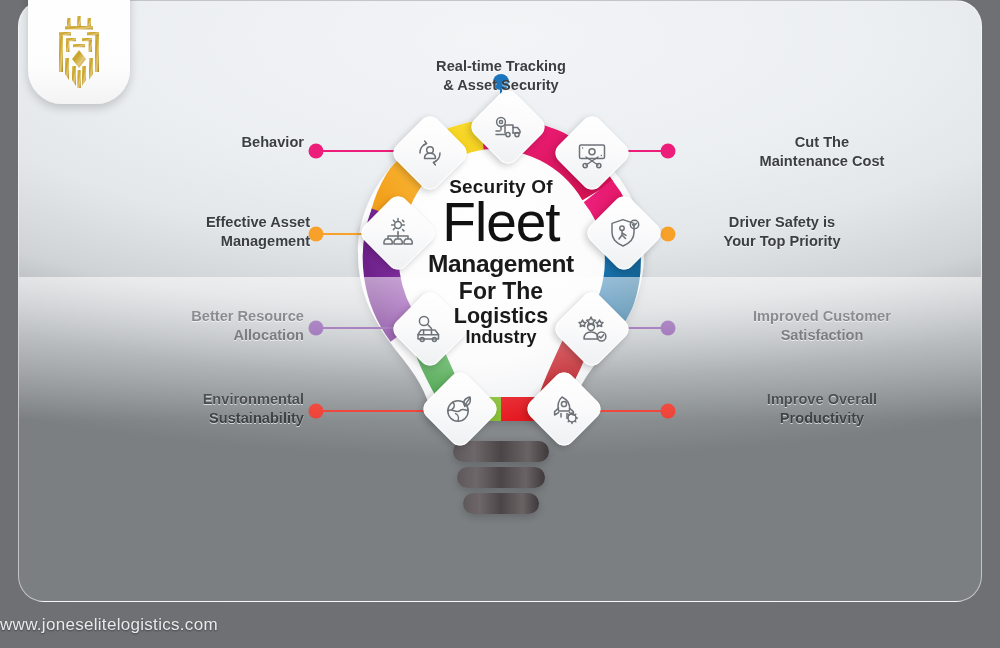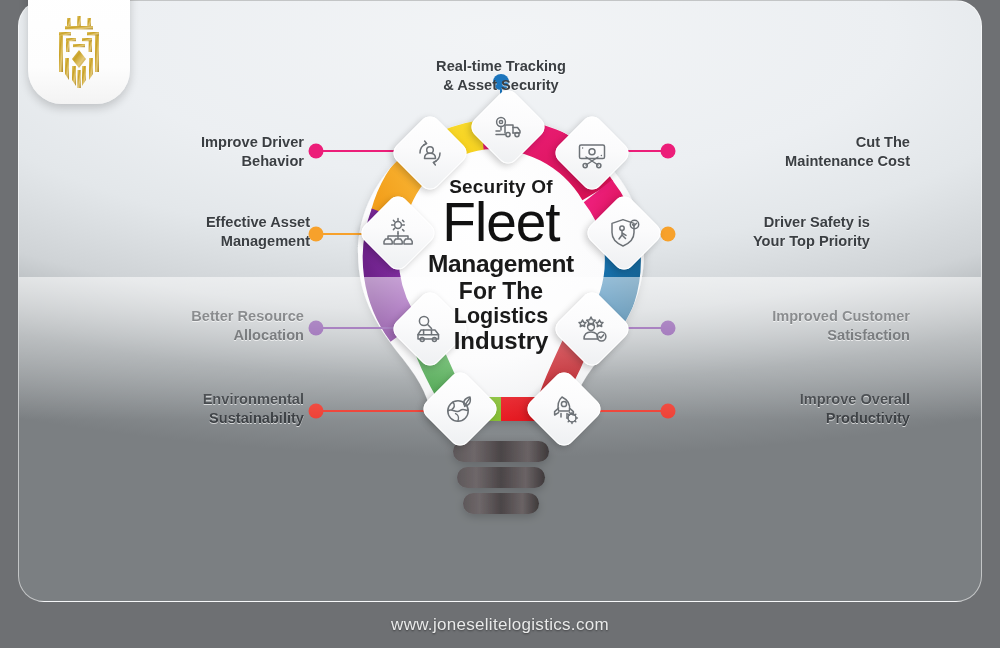--- a/index.html
+++ b/index.html
@@ -35,21 +35,21 @@
     box-shadow:0 4px 10px rgba(0,0,0,.18);
     display:flex; align-items:flex-end; justify-content:center;
     padding-bottom:14px;
     z-index:40;
   }
   #logo svg { width:56px; height:74px; display:block; }
 
   
   #footer {
     position:absolute; left:0; bottom:0; width:1000px; height:46px;
-    display:flex; align-items:center; justify-content:center;
+    display:flex; align-items:center; justify-content:flex-start;
     background:transparent;
   }
   #footer .url {
     color:#e9eaea; font-size:17px; letter-spacing:.3px;
     text-shadow:0 1px 2px rgba(0,0,0,.45);
   }
 
   
   #stage { position:absolute; left:0; top:0; width:964px; height:602px; }
 
@@ -58,21 +58,21 @@
 
   
   .label {
     position:absolute;
     font-size:14.6px; font-weight:700; line-height:1.28;
     color:#3b3f43;
     text-shadow:0 1px 0 rgba(255,255,255,.65);
     white-space:nowrap;
   }
   .label.left  { text-align:right; }
-  .label.right { text-align:right; }
+  .label.right { text-align:center;margin-left:27px; }
   .label.top   { text-align:center;margin-top:23px; }
 
   
   #bulb { position:absolute; left:0; top:0; width:964px; height:602px; }
 
   
   .badge {
     position:absolute; width:58px; height:58px;
     transform:translate(-50%,-50%) rotate(45deg);
     border-radius:11px;
@@ -236,21 +236,21 @@
         <line x1="560" y1="410" x2="647" y2="410" stroke="#ef4136" stroke-width="2"></line>
         <circle cx="649" cy="410" r="7.5" fill="#ef4136"></circle>
       </svg>
 
       <div style="position:absolute; left:375px; top:175px; width:214px; text-align:center; z-index:30;">
         <div style="font-size:19px; font-weight:700; color:#1a1a1a; letter-spacing:.2px;">Security Of</div>
         <div style="font-size:55px; font-weight:400; color:#111; line-height:.96; margin-top:-2px; letter-spacing:-1px;">Fleet</div>
         <div style="font-size:24.5px; font-weight:700; color:#1a1a1a; line-height:1.06; margin-top:2px; letter-spacing:-.4px;">Management</div>
         <div style="font-size:23px; font-weight:700; color:#1a1a1a; line-height:1.18; margin-top:1px;">For The</div>
         <div style="font-size:21.5px; font-weight:700; color:#1a1a1a; line-height:1.08;">Logistics</div>
-        <div style="font-size:24px; font-weight:700; color:#1a1a1a; line-height:1.08;">Industry</div>
+        <div style="font-size:18px; font-weight:700; color:#1a1a1a; line-height:1.08;">Industry</div>
       </div>
 
       <div class="badge" style="left:489px; top:126px;">
         <span class="glyph">
           <svg viewBox="0 0 32 32">
             <circle cx="9" cy="11" r="4.4"></circle>
               <circle cx="9" cy="11" r="1.6"></circle>
             <path d="M9 15.4 L9 19"></path>
             <path d="M13 22 L13 14 L21 14 L21 22"></path>
             <path d="M21 16.5 L25.5 16.5 L28 20 L28 22 L21 22"></path>
@@ -367,21 +367,20 @@
           </svg>
         </span>
       </div>
 
       <div class="label top" style="left:382px; top:33px; width:200px;">
         <div>Real-time Tracking</div>
         <div>&amp; Asset Security</div>
       </div>
 
       <div class="label left" style="left:105px; top:132px; width:180px;">
-        <div>Improve Driver</div>
         <div>Behavior</div>
       </div>
 
       <div class="label left" style="left:111px; top:212px; width:180px;">
         <div>Effective Asset</div>
         <div>Management</div>
       </div>
 
       <div class="label left" style="left:105px; top:306px; width:180px;">
         <div>Better Resource</div>

